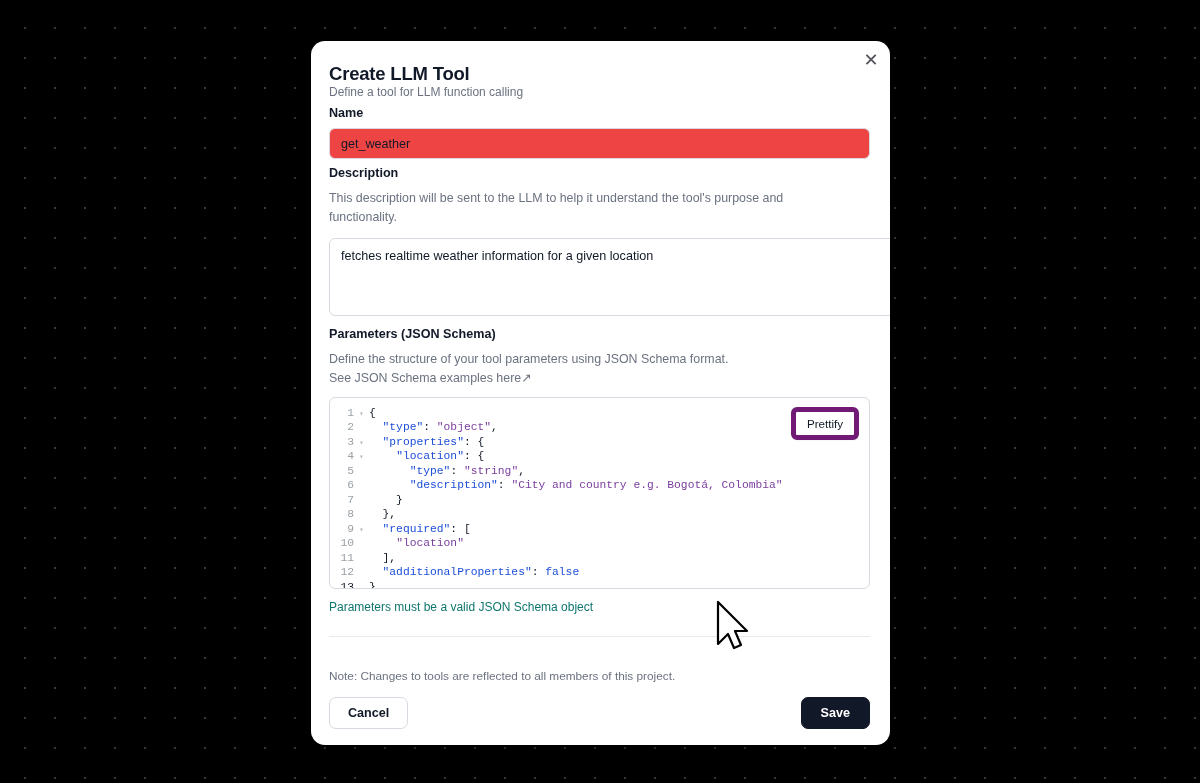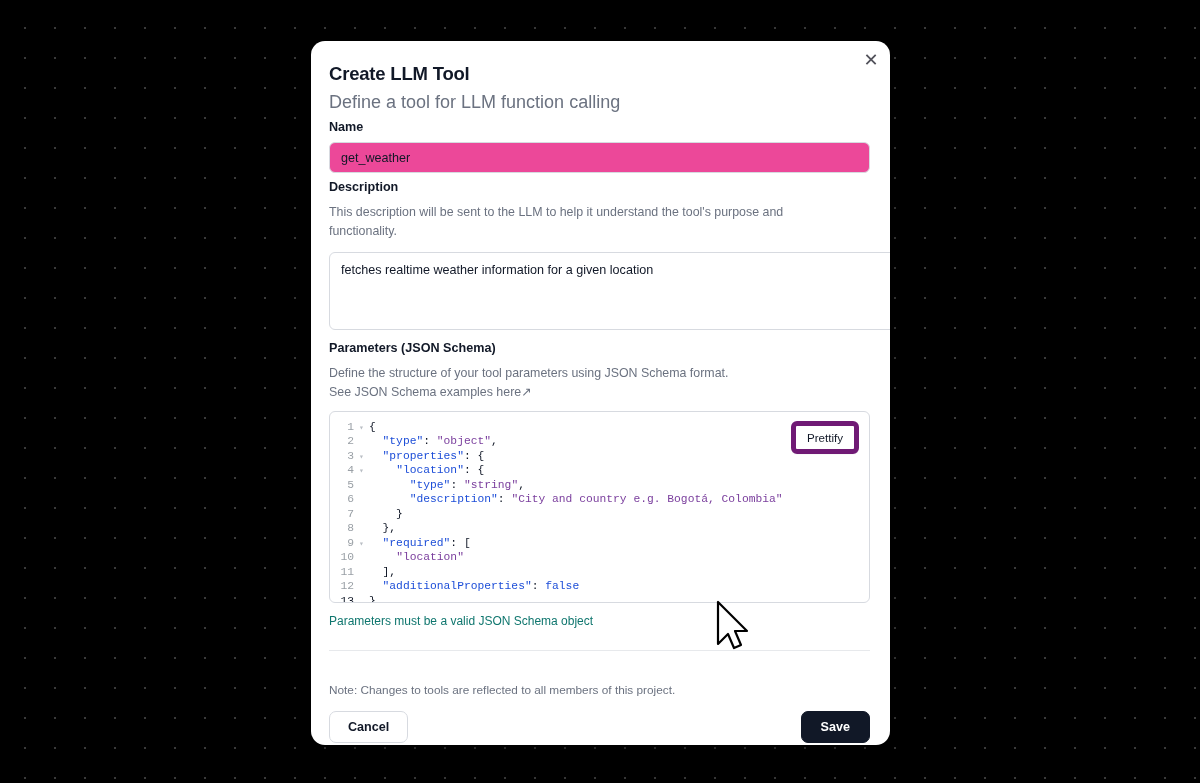--- a/index.html
+++ b/index.html
@@ -46,43 +46,42 @@
   }
 
   .title {
     font-size: 18.5px;
     font-weight: bold;
     color: #111827;
     letter-spacing: -0.2px;
     margin: 0;
   }
   .subtitle {
-    font-size: 18px;
-    color: #6b7280;
-    margin-top: 7px;
+    font-size: 12px;
+    color: #6b7280;
   }
 
   .field-label {
     font-size: 12.6px;
     font-weight: bold;
     color: #111827;
     margin-top: 7px;
   }
 
   .text-input {
     margin-top: 8px;
     width: 541px;
     height: 31px;
     border: 1px solid #d7dae0;
     border-radius: 6px;
     padding: 0 11px;
     font-size: 12.6px;
     color: #111827;
     font-family: "Liberation Sans", sans-serif;
-    background: #ec4899;
+    background: #ef4444;
     outline: none;
   }
 
   .help-text {
     font-size: 12.4px;
     color: #6b7280;
     margin-top: 9px;
     line-height: 1.55;
     width: 480px;
   }

